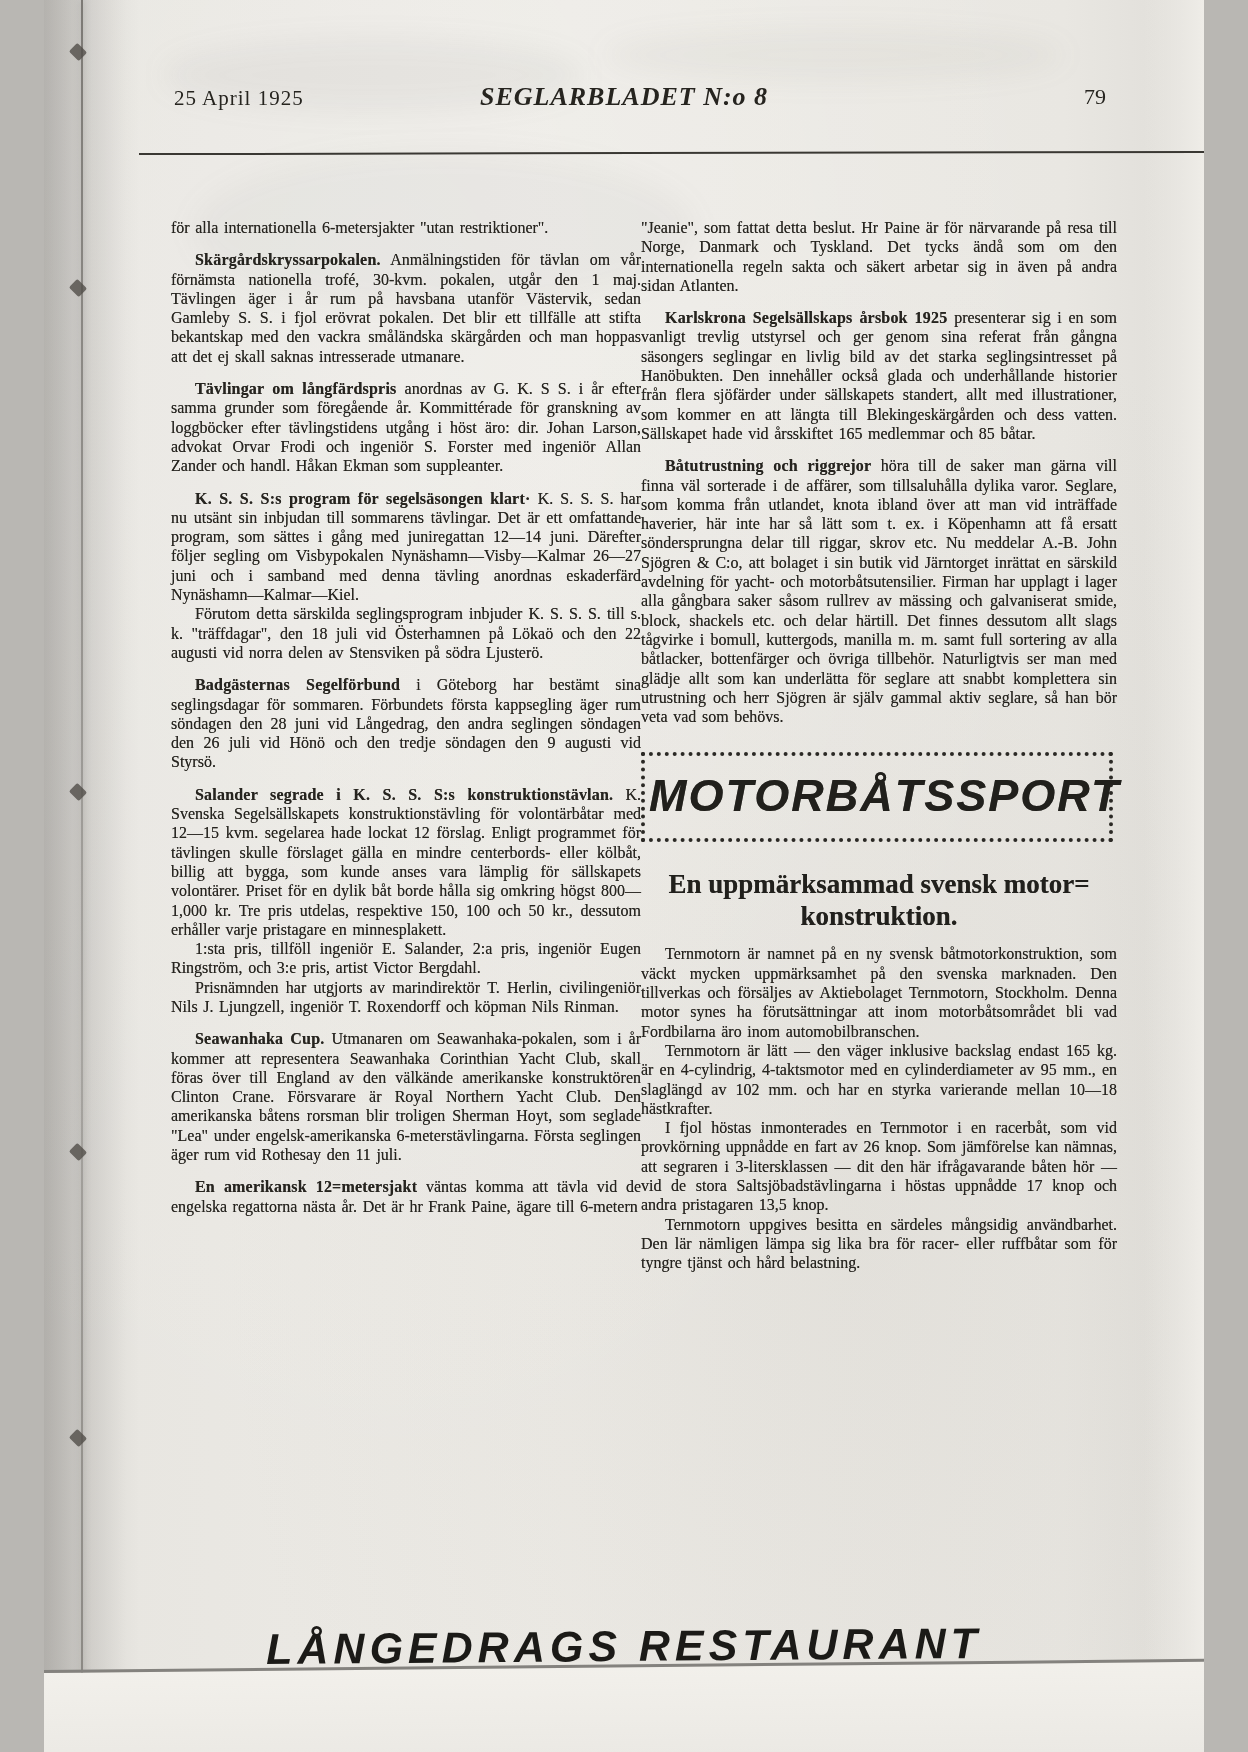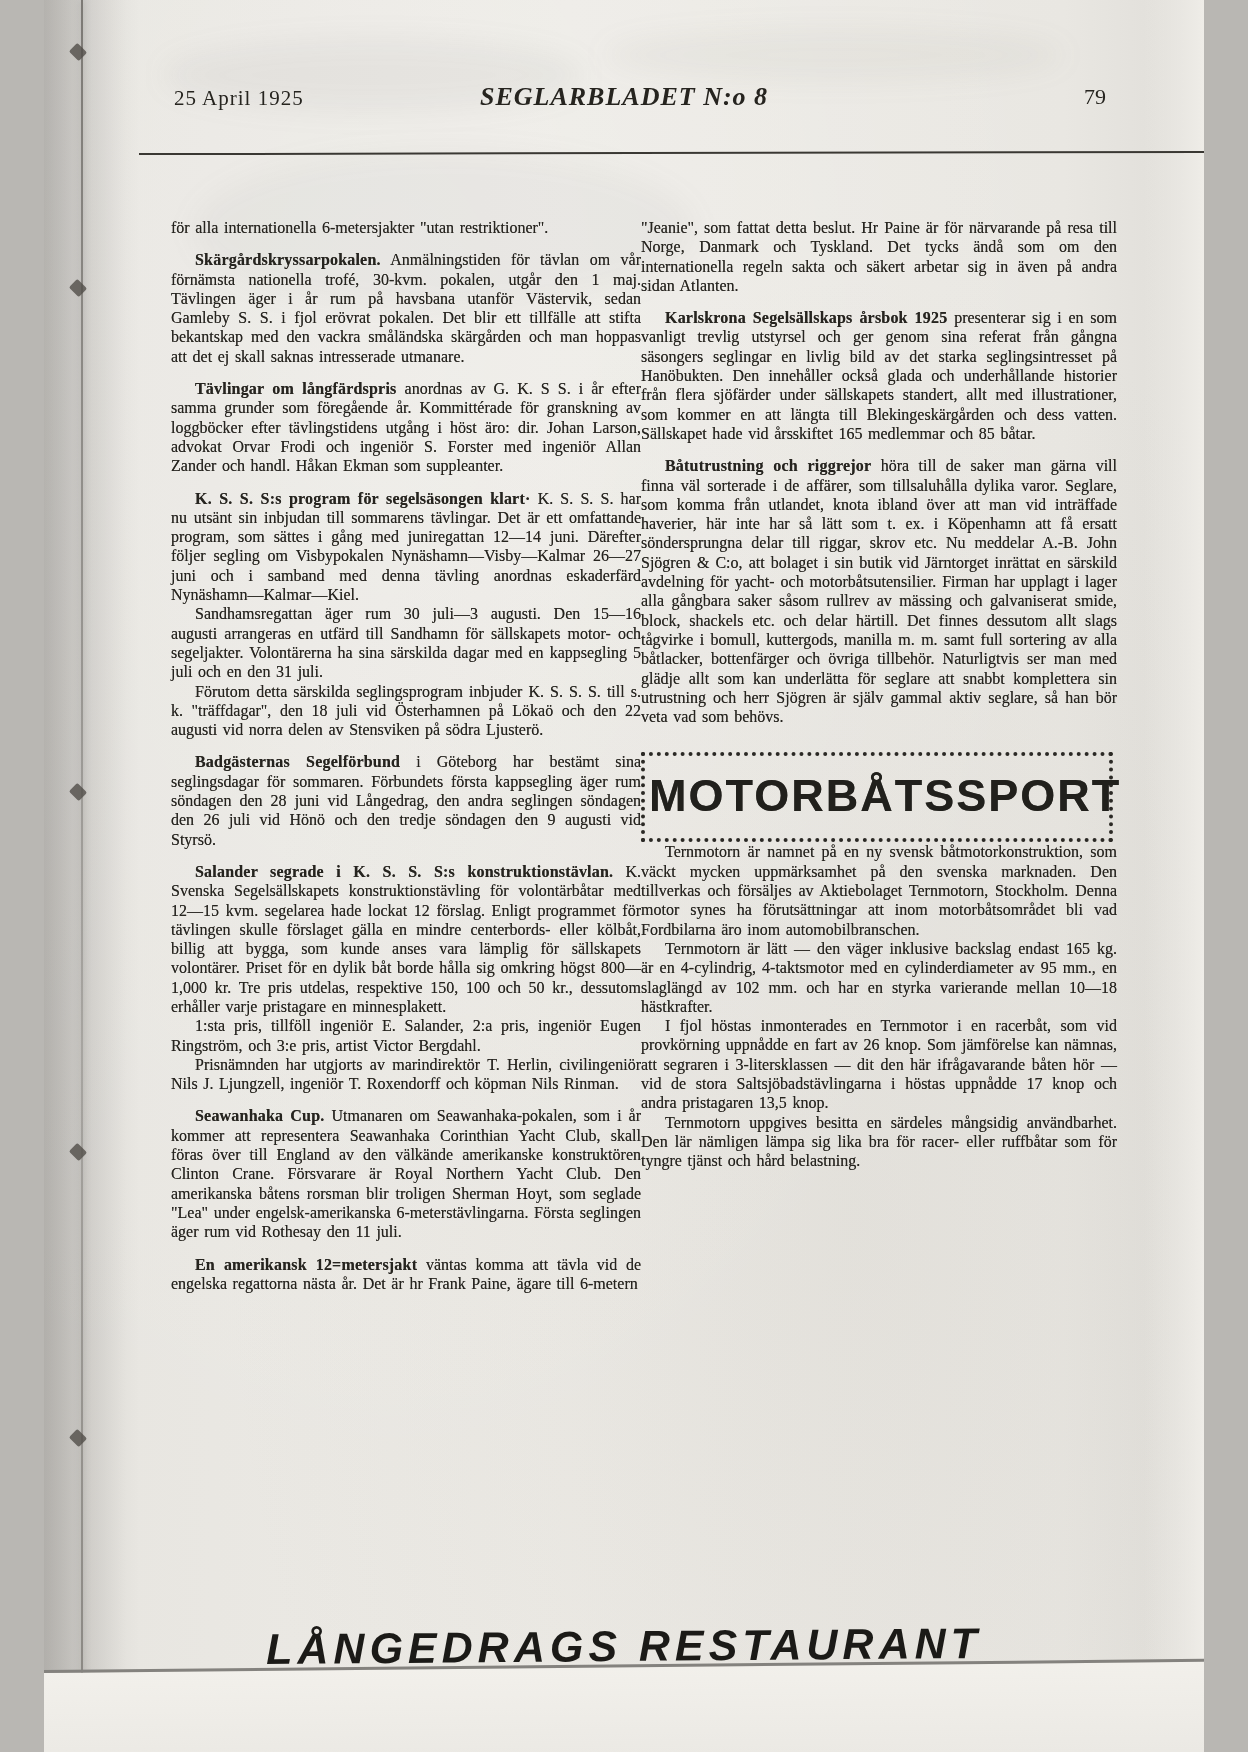--- a/index.html
+++ b/index.html
@@ -41,21 +41,21 @@
   .col-left{width:470px;}
   .col-right{width:476px;}
   .para{font-size:16px;line-height:19.3px;text-align:justify;margin:0;
     text-indent:24px;word-spacing:1.6px;}
   .cont{text-indent:0;}
   .art{margin-top:13px;}
   .sub{margin-top:0;}
   b.lead{font-weight:bold;letter-spacing:.2px;}
 
   
-  .motor-box{margin:26px 4px 0 0;border:4px dotted #2b2925;padding:14px 4px 16px;text-align:left;}
+  .motor-box{margin:26px 4px 0 0;border:4px dotted #2b2925;padding:14px 4px 16px;text-align:left;font-style:italic;}
   .motor-box .boxword{font-family:"Liberation Sans","DejaVu Sans",sans-serif;font-weight:bold;
     font-size:45px;letter-spacing:2px;color:#21201c;white-space:nowrap;}
   .section-heading{margin:26px 0 12px;text-align:center;font-weight:bold;
     font-size:27px;line-height:32px;color:#21201c;}
 
   
   .footer-banner{position:absolute;left:0;top:1622px;width:100%;height:40px;overflow:hidden;
     text-align:center;transform:rotate(-0.5deg);}
   .footer-banner .bannerword{font-family:"Liberation Sans","DejaVu Sans",sans-serif;
     font-style:italic;font-weight:bold;font-size:43px;letter-spacing:5px;color:#1b1a17;white-space:nowrap;}
@@ -99,21 +99,20 @@
 
       <p class="para art">
         <b class="lead">Tävlingar om långfärdspris</b>
         <span>anordnas av G. K. S S. i år efter samma grunder som föregående år. Kommittérade för granskning av loggböcker efter tävlingstidens utgång i höst äro: dir. Johan Larson, advokat Orvar Frodi och ingeniör S. Forster med ingeniör Allan Zander och handl. Håkan Ekman som suppleanter.</span>
       </p>
 
       <p class="para art">
         <b class="lead">K. S. S. S:s program för segelsäsongen klart·</b>
         <span>K. S. S. S. har nu utsänt sin inbjudan till sommarens tävlingar. Det är ett omfattande program, som sättes i gång med juniregattan 12—14 juni. Därefter följer segling om Visbypokalen Nynäshamn—Visby—Kalmar 26—27 juni och i samband med denna tävling anordnas eskaderfärd Nynäshamn—Kalmar—Kiel.</span>
       </p>
-      <p class="para sub">Sandhamsregattan äger rum 30 juli—3 augusti. Den 15—16 augusti arrangeras en utfärd till Sandhamn för sällskapets motor- och segeljakter. Volontärerna ha sina särskilda dagar med en kappsegling 5 juli och en den 31 juli.</p>
       <p class="para sub">Förutom detta särskilda seglingsprogram inbjuder K. S. S. S. till s. k. "träffdagar", den 18 juli vid Österhamnen på Lökaö och den 22 augusti vid norra delen av Stensviken på södra Ljusterö.</p>
 
       <p class="para art">
         <b class="lead">Badgästernas Segelförbund</b>
         <span>i Göteborg har bestämt sina seglingsdagar för sommaren. Förbundets första kappsegling äger rum söndagen den 28 juni vid Långedrag, den andra seglingen söndagen den 26 juli vid Hönö och den tredje söndagen den 9 augusti vid Styrsö.</span>
       </p>
 
       <p class="para art">
         <b class="lead">Salander segrade i K. S. S. S:s konstruktionstävlan.</b>
         <span>K. Svenska Segelsällskapets konstruktionstävling för volontärbåtar med 12—15 kvm. segelarea hade lockat 12 förslag. Enligt programmet för tävlingen skulle förslaget gälla en mindre centerbords- eller kölbåt, billig att bygga, som kunde anses vara lämplig för sällskapets volontärer. Priset för en dylik båt borde hålla sig omkring högst 800—1,000 kr. Tre pris utdelas, respektive 150, 100 och 50 kr., dessutom erhåller varje pristagare en minnesplakett.</span>
@@ -142,20 +141,24 @@
 
       <p class="para art">
         <b class="lead">Båtutrustning och riggrejor</b>
         <span>höra till de saker man gärna vill finna väl sorterade i de affärer, som tillsaluhålla dylika varor. Seglare, som komma från utlandet, knota ibland över att man vid inträffade haverier, här inte har så lätt som t. ex. i Köpenhamn att få ersatt söndersprungna delar till riggar, skrov etc. Nu meddelar A.-B. John Sjögren &amp; C:o, att bolaget i sin butik vid Järntorget inrättat en särskild avdelning för yacht- och motorbåtsutensilier. Firman har upplagt i lager alla gångbara saker såsom rullrev av mässing och galvaniserat smide, block, shackels etc. och delar härtill. Det finnes dessutom allt slags tågvirke i bomull, kuttergods, manilla m. m. samt full sortering av alla båtlacker, bottenfärger och övriga tillbehör. Naturligtvis ser man med glädje allt som kan underlätta för seglare att snabbt komplettera sin utrustning och herr Sjögren är själv gammal aktiv seglare, så han bör veta vad som behövs.</span>
       </p>
 
       <div class="motor-box">
         <span class="boxword">MOTORBÅTSSPORT</span>
       </div>
 
+      <h2 class="section-heading">
+        <span>En uppmärksammad svensk motor=</span><br>
+        <span>konstruktion.</span>
+      </h2>
 
       <p class="para sub">Ternmotorn är namnet på en ny svensk båtmotorkonstruktion, som väckt mycken uppmärksamhet på den svenska marknaden. Den tillverkas och försäljes av Aktiebolaget Ternmotorn, Stockholm. Denna motor synes ha förutsättningar att inom motorbåtsområdet bli vad Fordbilarna äro inom automobilbranschen.</p>
       <p class="para sub">Ternmotorn är lätt — den väger inklusive backslag endast 165 kg. är en 4-cylindrig, 4-taktsmotor med en cylinderdiameter av 95 mm., en slaglängd av 102 mm. och har en styrka varierande mellan 10—18 hästkrafter.</p>
       <p class="para sub">I fjol höstas inmonterades en Ternmotor i en racerbåt, som vid provkörning uppnådde en fart av 26 knop. Som jämförelse kan nämnas, att segraren i 3-litersklassen — dit den här ifrågavarande båten hör — vid de stora Saltsjöbadstävlingarna i höstas uppnådde 17 knop och andra pristagaren 13,5 knop.</p>
       <p class="para sub">Ternmotorn uppgives besitta en särdeles mångsidig användbarhet. Den lär nämligen lämpa sig lika bra för racer- eller ruffbåtar som för tyngre tjänst och hård belastning.</p>
     </div>
   </div>
 
   <div class="footer-banner">
     <span class="bannerword">LÅNGEDRAGS RESTAURANT</span>

